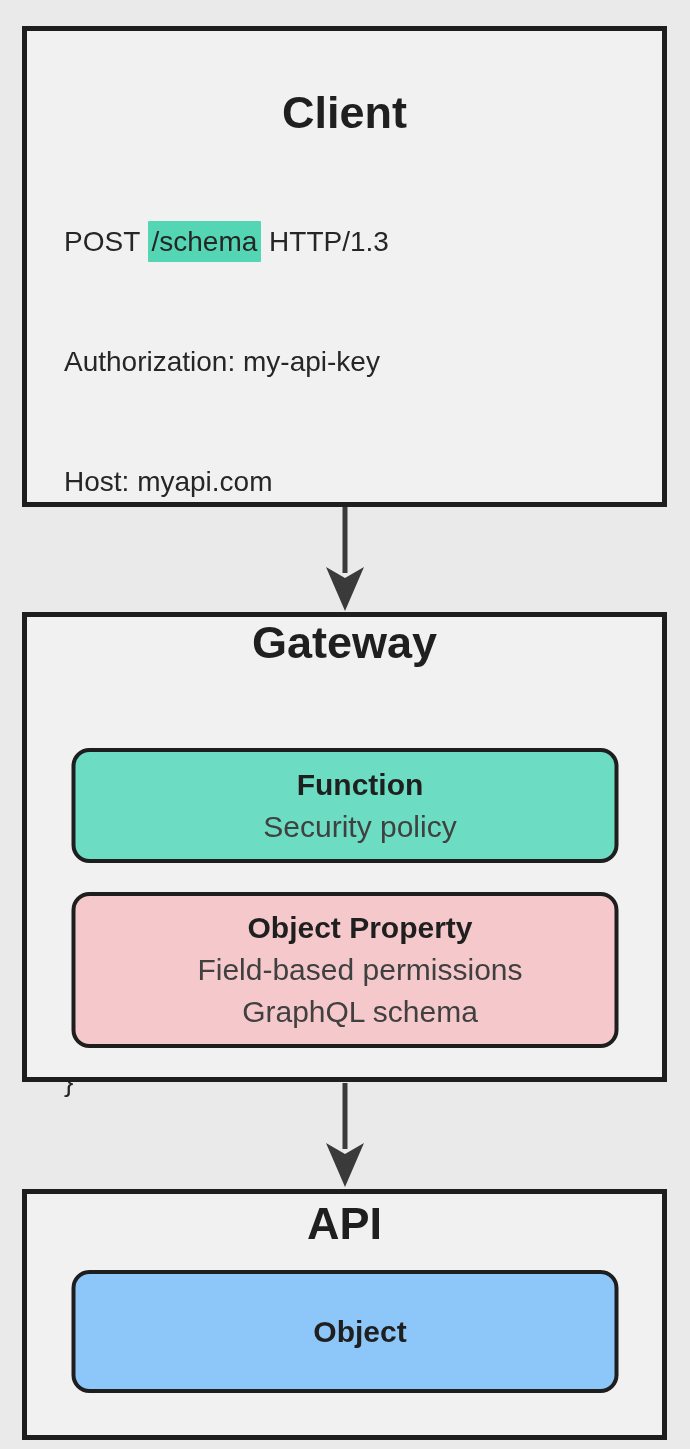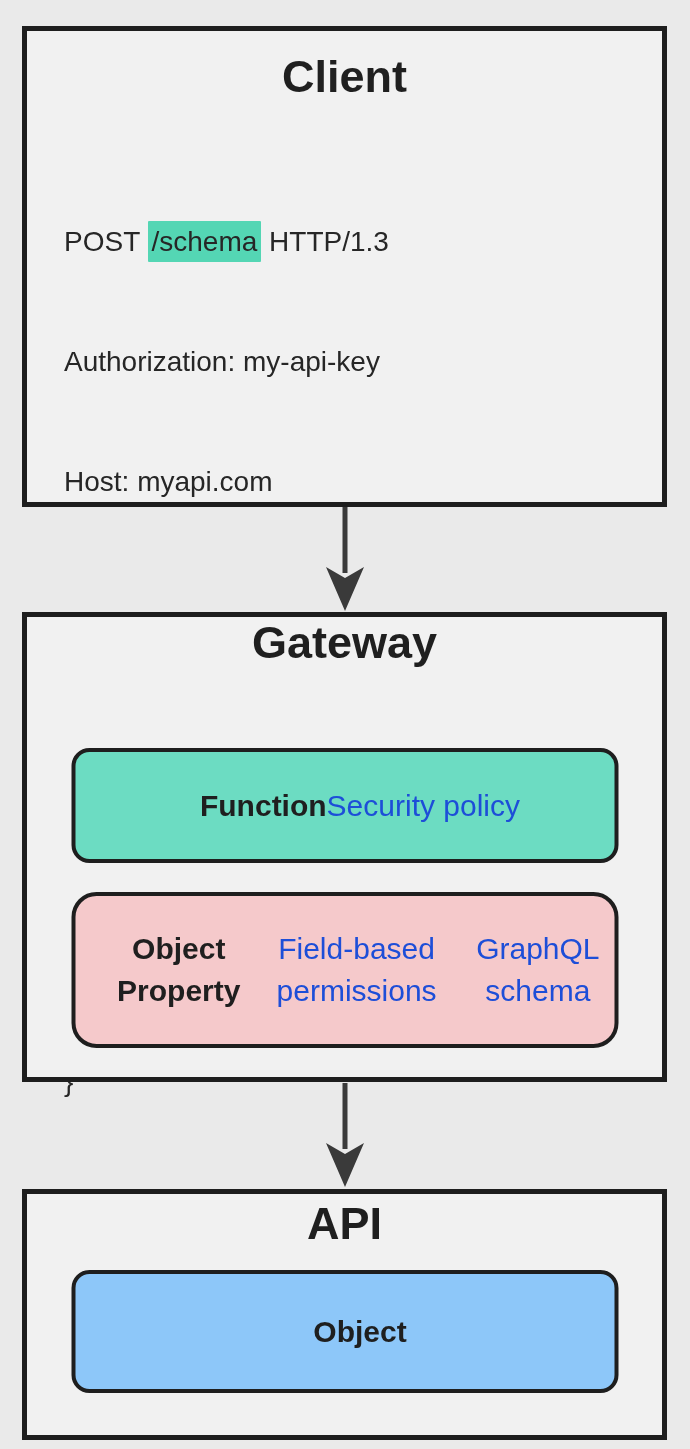--- a/index.html
+++ b/index.html
@@ -15,48 +15,48 @@
     background:var(--box_bg,#f1f1f1);
     border:5px solid var(--line,#1e1e1e);
     box-sizing:border-box;
   }
   .node-title{
     margin:0;text-align:center;
     font-size:45px;line-height:52px;font-weight:bold;
     color:var(--title,#1f1f1f);
   }
   .client{top:26px;height:481px;}
-  .client .node-title{padding-top:20px;}
+  .client .node-title{padding-top:20px;margin-top:36px;}
   .gateway{top:612px;height:470px;}
   .gateway .node-title{}
   .api{top:1189px;height:251px;}
   .api .node-title{padding-top:4px;}
 
   .request{
     position:absolute;left:37px;top:111px;
     font-size:28px;line-height:40px;white-space:pre;
     color:#262626;
   }
   .request .line{min-height:40px;}
   .hl{padding:5px 4px;border-radius:1px;}
   .hl.teal{background:var(--teal_hl,#54d6b4);}
   .hl.pink{background:var(--pink_hl,#f6c9ce);}
   .hl.blue{background:var(--blue_hl,#84c2f5);}
 
   .pill{
     position:absolute;left:50%;transform:translateX(-50%);
     width:547px;box-sizing:border-box;
     border:4px solid var(--line,#1e1e1e);border-radius:18px;
-    display:flex;flex-direction:row;justify-content:center;align-items:center;
+    display:flex;flex-direction:column;justify-content:center;align-items:center;
     text-align:center;font-size:30px;line-height:42px;padding-left:31px;
   }
   .pill-heading{font-weight:bold;color:#1f1f1f;}
-  .pill-line{color:#1d4ed8;}
+  .pill-line{color:#404040;}
   .pill.teal{background:var(--teal_box,#6cdcc2);top:131px;height:115px;}
-  .pill.pink{background:var(--pink_box,#f5c9cb);top:275px;height:156px;border-radius:25px;}
+  .pill.pink{background:var(--pink_box,#f5c9cb);top:275px;height:156px;}
   .pill.blue{background:var(--blue_box,#8dc7f9);top:76px;height:123px;}
 
   .arrow{position:absolute;left:325px;width:40px;}
   .arrow-1{top:507px;height:105px;}
   .arrow-2{top:1082px;height:107px;}
 </style>
 </head>
 <body>
 
 <div class="page">

